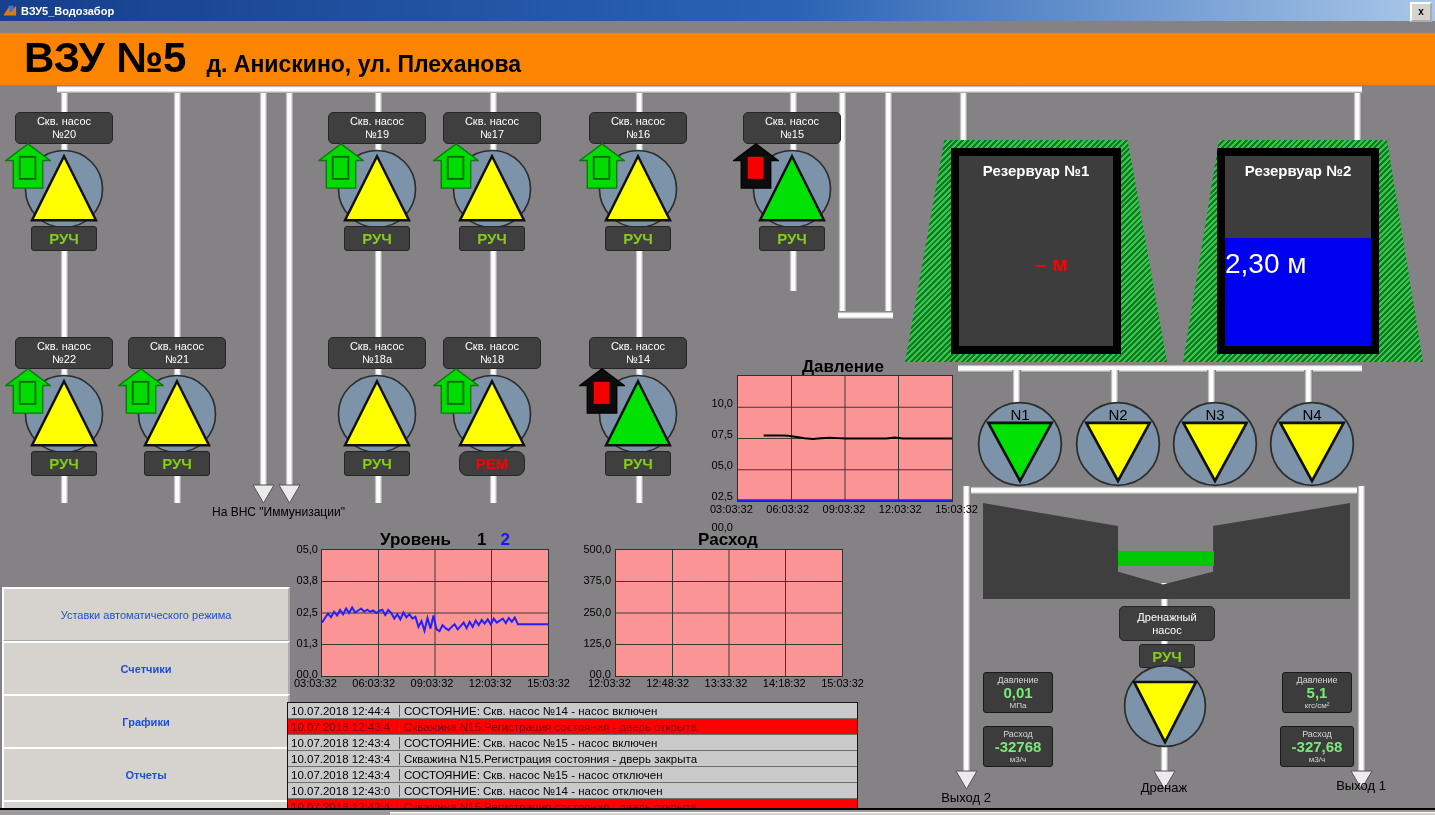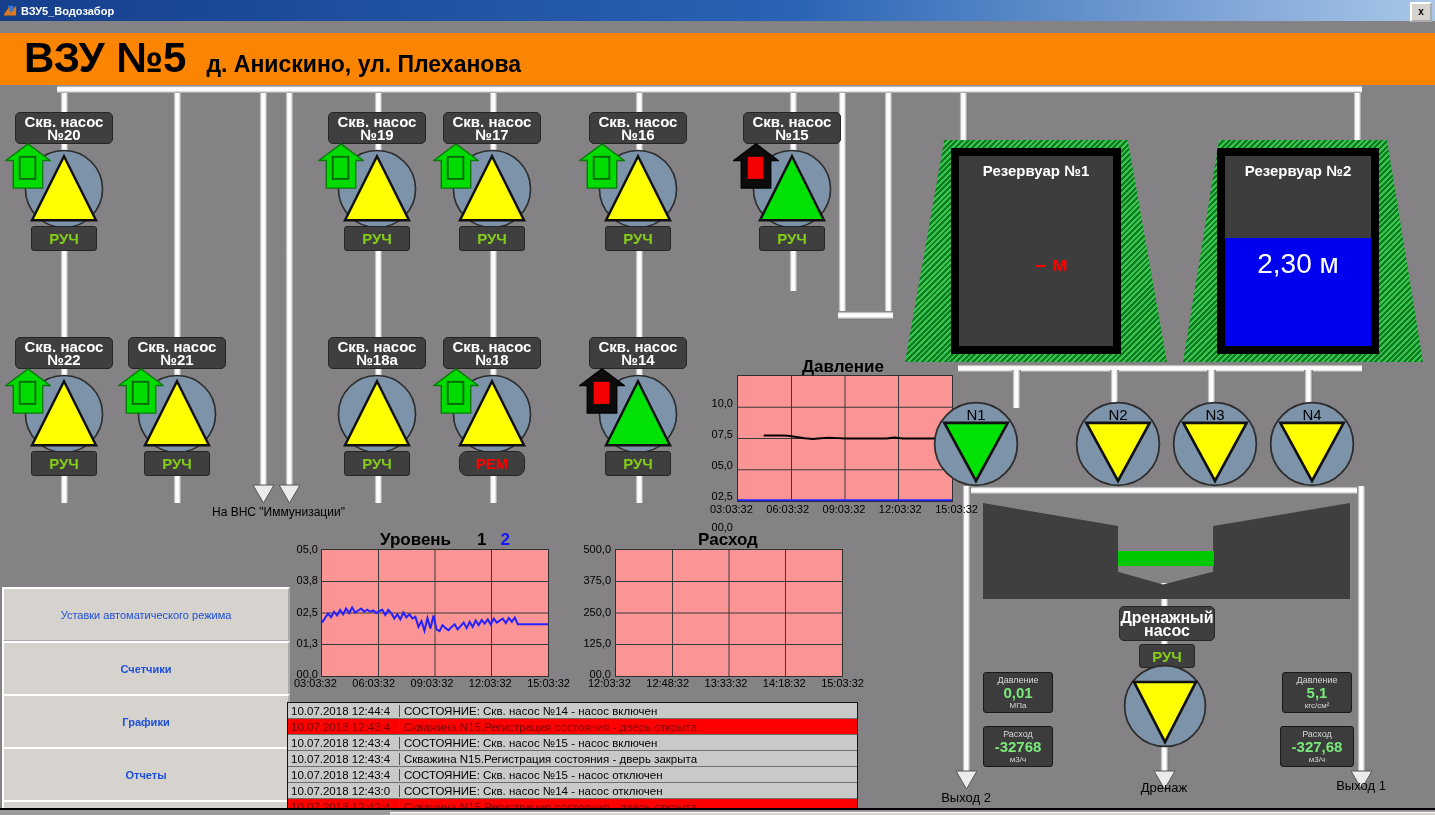--- a/index.html
+++ b/index.html
@@ -19,21 +19,21 @@
   .header .h-sub{font-size:23px;font-weight:bold;color:#000;margin-left:20px;}
   
   .pv{position:absolute;width:9px;background:linear-gradient(90deg,#6e6e6e,#fdfdfd 30%,#fdfdfd 65%,#686868);z-index:1;}
   .ph{position:absolute;height:9px;background:linear-gradient(180deg,#6e6e6e,#fdfdfd 30%,#fdfdfd 65%,#686868);z-index:1;}
   .flow-arrow{position:absolute;z-index:1;}
   
   .well{position:absolute;width:110px;height:140px;z-index:3;}
   .plate{background:#3f3f3f;border:1px solid #252525;border-radius:5px;color:#fff;
     display:flex;flex-direction:column;align-items:center;justify-content:center;}
   .name-plate{position:absolute;left:50%;transform:translateX(-50%);top:0;width:96px;height:30px;
-    font-size:15px;font-weight:bold;line-height:13px;}
+    font-size:11px;font-weight:normal;line-height:13px;}
   .pump-circle{position:absolute;left:50%;transform:translateX(-50%);top:36px;width:82px;height:82px;}
   .pump-circle circle{fill:#7d93a9;stroke:#2d2d2d;stroke-width:2;}
   .pump-circle .tri{stroke:#111;stroke-width:3;}
   .tri-yellow .tri{fill:#ffff00;} .tri-green .tri{fill:#00e104;}
   .door{position:absolute;left:-4px;top:31px;width:46px;height:46px;z-index:4;}
   .door-green .door-arrow{fill:#00dc00;stroke:#0a7a0a;stroke-width:3;}
   .door-green .door-rect{fill:#00dc00;stroke:#076807;stroke-width:4;}
   .door-alarm .door-arrow{fill:#0c0c0c;stroke:#000;stroke-width:3;}
   .door-alarm .door-rect{fill:#f40000;stroke:none;}
   .mode-plate{position:absolute;left:50%;transform:translateX(-50%);top:114px;width:64px;height:23px;
@@ -50,29 +50,29 @@
   .res{position:absolute;top:140px;height:222px;z-index:2;
     background:repeating-linear-gradient(135deg,#0e7a22 0 2px,#39c44e 2px 4px);
     -webkit-clip-path:polygon(15% 0%,85% 0%,100% 100%,0% 100%);
     clip-path:polygon(15% 0%,85% 0%,100% 100%,0% 100%);}
   .res-inner{position:absolute;border:8px solid #000;background:#3d3d3d;overflow:hidden;}
   .res-title{position:absolute;top:6px;left:0;width:100%;text-align:center;color:#fff;
     font-size:15px;font-weight:bold;z-index:2;}
   .res-water{position:absolute;left:0;right:0;bottom:0;height:57%;background:#0000f0;}
   .res-val-bad{position:absolute;top:96px;left:20%;width:80%;text-align:center;color:#ff0000;
     font-size:21px;font-weight:bold;}
-  .res-val{position:absolute;top:92px;left:0;width:100%;text-align:center;color:#fff;
+  .res-val{position:absolute;top:92px;left:0;width:100%;text-align:left;color:#fff;
     font-size:28px;z-index:2;}
   
   .sump{position:absolute;left:983px;top:503px;width:367px;height:96px;background:#3f3f3f;z-index:2;
     -webkit-clip-path:polygon(0% 0%,36.8% 24%,36.8% 71.6%,49% 85%,62.7% 71.6%,62.7% 24%,100% 0%,100% 100%,0% 100%);
     clip-path:polygon(0% 0%,36.8% 24%,36.8% 71.6%,49% 85%,62.7% 71.6%,62.7% 24%,100% 0%,100% 100%,0% 100%);}
   .sump-level{position:absolute;left:1118px;top:551px;width:96px;height:15px;background:#00c800;z-index:2;}
-  .drain-plate{position:absolute;left:1119px;top:606px;width:94px;height:33px;font-size:16px;
-    font-weight:bold;line-height:13px;z-index:3;}
+  .drain-plate{position:absolute;left:1119px;top:606px;width:94px;height:33px;font-size:11px;
+    font-weight:normal;line-height:13px;z-index:3;}
   .drain-mode{position:absolute;left:1139px;top:644px;width:54px;height:22px;z-index:3;}
   
   .sensor{position:absolute;width:68px;background:#3c3c3c;border:1px solid #191919;border-radius:3px;
     color:#d8d8d8;text-align:center;padding:2px 0;z-index:3;}
   .sensor .s-label{font-size:9px;}
   .sensor .s-value{font-size:15px;font-weight:bold;color:#7be87b;line-height:16px;}
   .sensor .s-unit{font-size:8px;}
   .out-label{position:absolute;color:#000;font-size:13px;text-align:center;width:90px;z-index:3;}
   
   .chart-title{position:absolute;font-size:17px;font-weight:bold;color:#000;text-align:center;z-index:2;}
@@ -319,21 +319,21 @@
   </div>
 </div>
 <div class="res" style="left:1183px;width:240px;">
   <div class="res-inner" style="left:34px;top:8px;width:146px;height:190px;">
     <div class="res-water"></div>
     <div class="res-title">Резервуар №2</div>
     <div class="res-val">2,30 м</div>
   </div>
 </div>
 
-<div class="npump" style="left:932px;top:400px;">
+<div class="npump" style="left:976px;top:400px;">
   <svg viewBox="0 0 100 100" class="tri-green">
       <circle cx="50" cy="50" r="47"></circle>
       <polygon class="tri" points="14,26 86,26 50,92"></polygon>
     </svg>
   <div class="n-label">N1</div>
 </div>
 <div class="npump" style="left:1074px;top:400px;">
   <svg viewBox="0 0 100 100" class="tri-yellow">
       <circle cx="50" cy="50" r="47"></circle>
       <polygon class="tri" points="14,26 86,26 50,92"></polygon>

